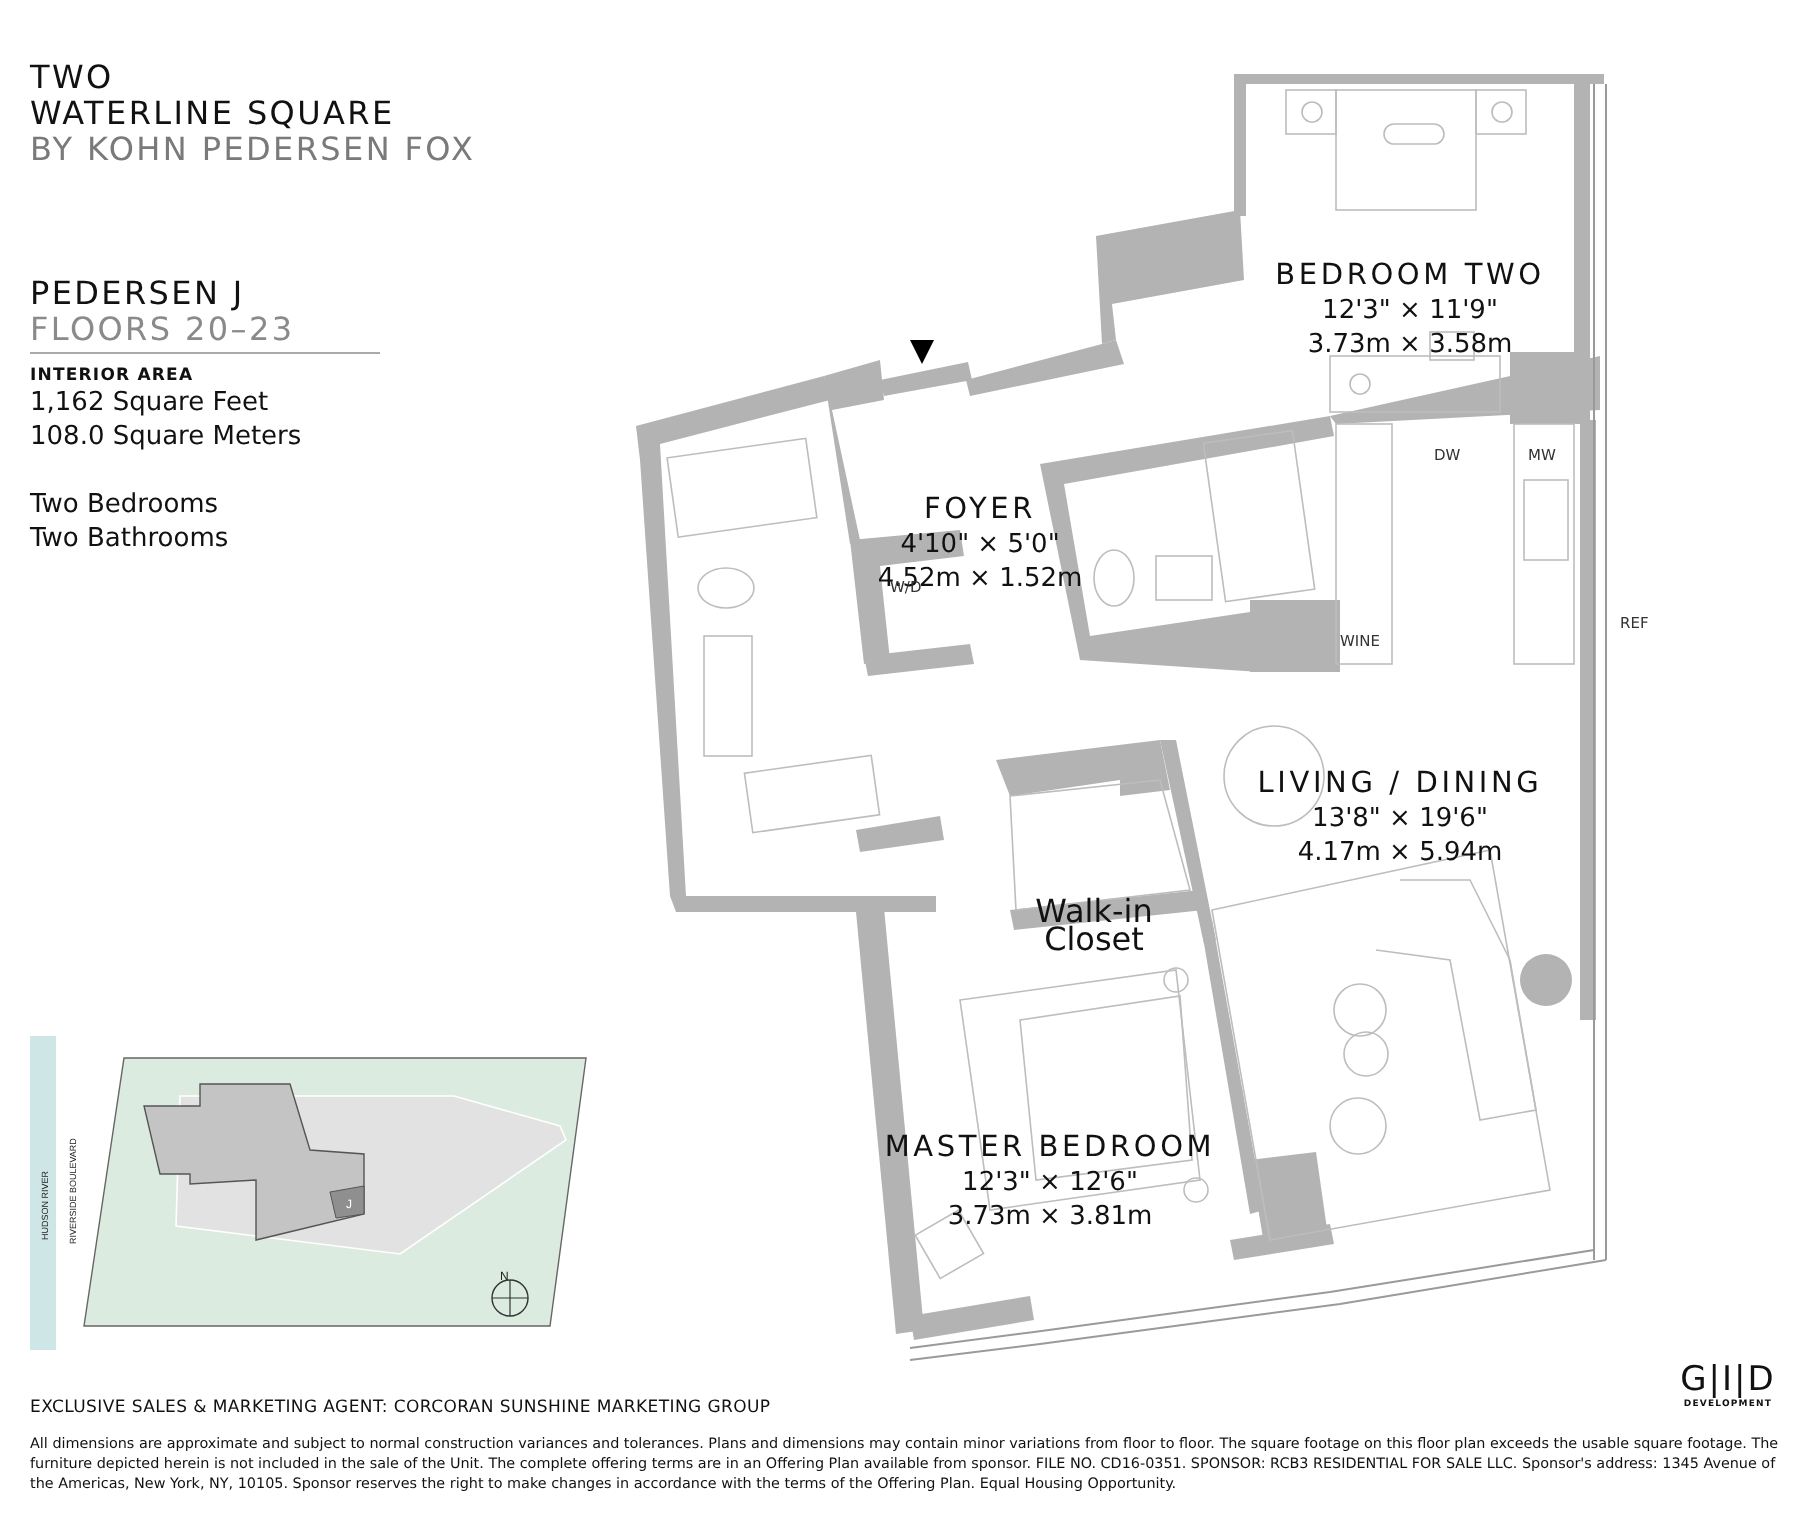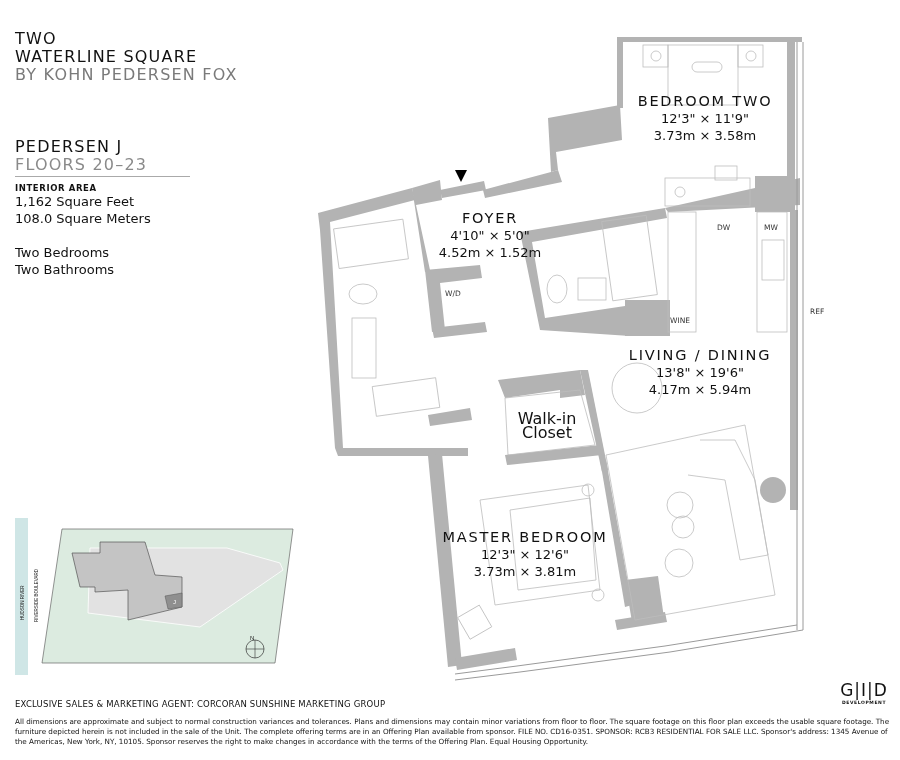--- a/index.html
+++ b/index.html
@@ -8,21 +8,21 @@
   .title-block{left:15px;top:30px;}
   .t1{font-size:16px;letter-spacing:1.2px;line-height:18px;color:#111;}
   .t1.gray{color:#7a7a7a;text-align:center;}
   .res-block{left:15px;top:138px;width:175px;}
   .res-name{font-size:16px;letter-spacing:1.2px;line-height:18px;}
   .res-floors{font-size:16px;letter-spacing:1.2px;line-height:18px;color:#8a8a8a;}
   .res-rule{height:1px;background:#aaa;margin-top:2px;width:175px;}
   .area-label{font-size:8.5px;letter-spacing:0.6px;margin-top:6px;font-weight:bold;}
   .area-val{font-size:13px;line-height:17px;}
   .rooms{margin-top:17px;font-size:13px;line-height:17px;}
-  .room-label{position:absolute;text-align:center;font-size:13px;line-height:17px;color:#111;}
+  .room-label{position:absolute;text-align:center;font-size:13px;line-height:17px;color:#111;margin-top:37px;}
   .room-label .rn{font-size:14.5px;letter-spacing:1.8px;}
   .fixture{position:absolute;font-size:7.5px;color:#333;}
   .footer-agent{left:15px;top:699px;font-size:8.5px;letter-spacing:0.2px;}
   .footer-legal{left:15px;top:717px;width:875px;font-size:7.2px;line-height:10px;}
   .gid{left:838px;top:680px;width:52px;text-align:center;}
   .gid-logo{font-size:17px;letter-spacing:1px;}
   .gid-sub{font-size:4.5px;letter-spacing:0.6px;font-weight:bold;}
 </style>
 </head>
 <body>

